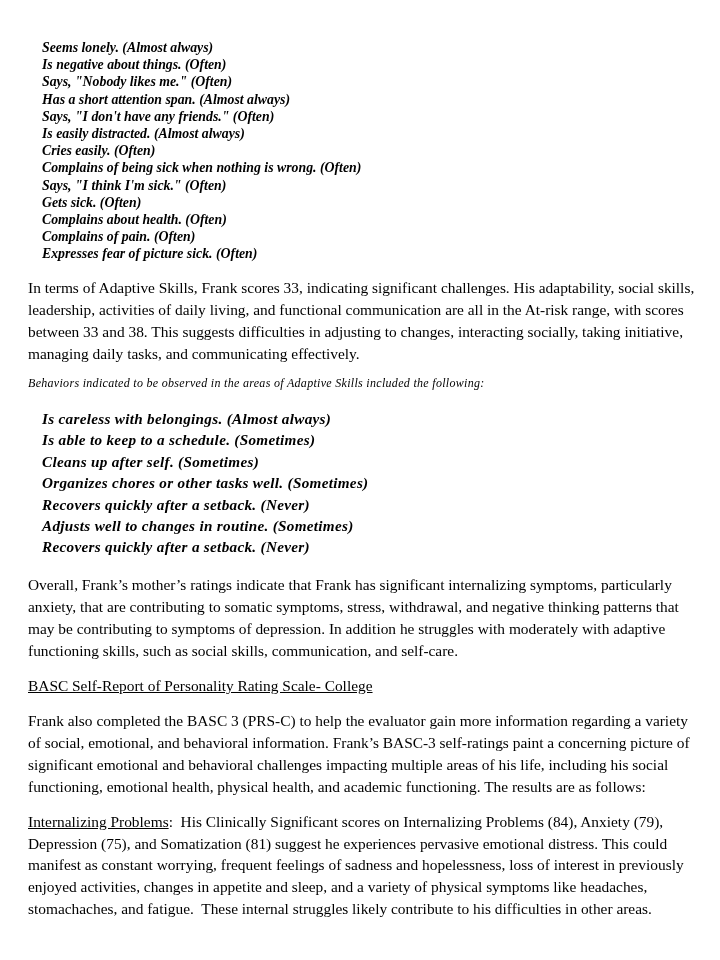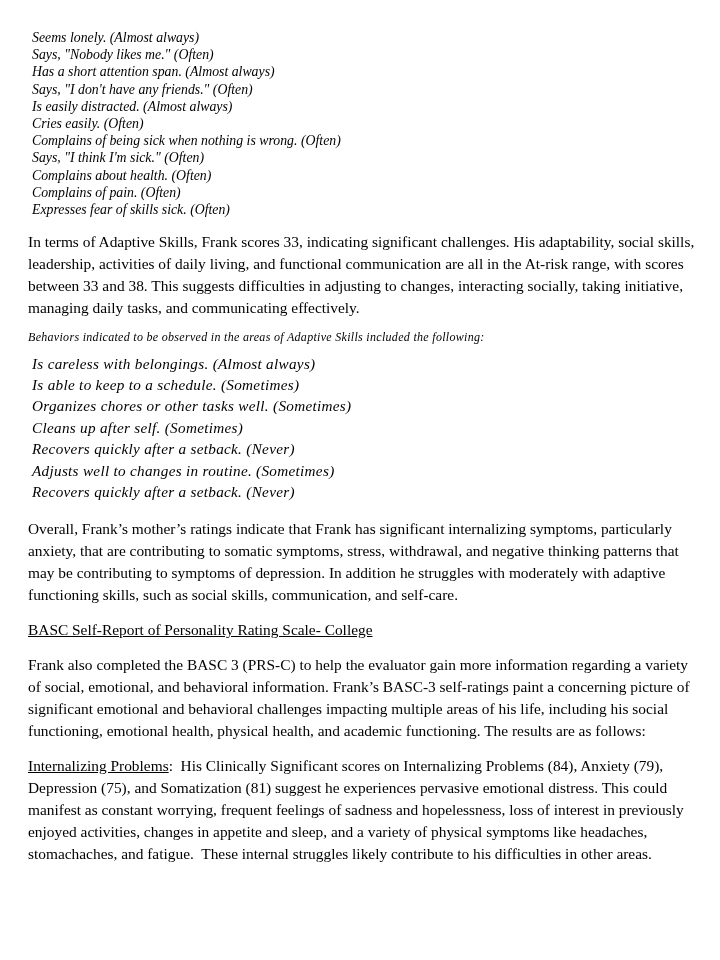--- a/index.html
+++ b/index.html
@@ -16,22 +16,23 @@
     box-sizing: border-box;
     width: 720px;
     height: 960px;
     padding: 25px 24px 0 28px;
     font-family: "Liberation Serif", "DejaVu Serif", serif;
     color: #000000;
     background: #ffffff;
   }
   .list {
     font-style: italic;
-    margin: 4px;
+    margin: 14px;
     padding: 0;
+    font-weight: bold;
   }
   .list-sm {
     font-size: 13.8px;
     line-height: 17.2px;
   }
   .list-lg {
     font-size: 15.2px;
     line-height: 21.4px;
     letter-spacing: 0.3px;
   }
@@ -69,41 +70,43 @@
     text-align: center;
   }
 </style>
 </head>
 <body>
 
 <div class="page">
 
   <div class="list list-sm">
       <div class="list-line">Seems lonely. (Almost always)</div>
+      <div class="list-line">Is negative about things. (Often)</div>
       <div class="list-line">Says, "Nobody likes me." (Often)</div>
       <div class="list-line">Has a short attention span. (Almost always)</div>
       <div class="list-line">Says, "I don't have any friends." (Often)</div>
       <div class="list-line">Is easily distracted. (Almost always)</div>
       <div class="list-line">Cries easily. (Often)</div>
       <div class="list-line">Complains of being sick when nothing is wrong. (Often)</div>
       <div class="list-line">Says, "I think I'm sick." (Often)</div>
+      <div class="list-line">Gets sick. (Often)</div>
       <div class="list-line">Complains about health. (Often)</div>
       <div class="list-line">Complains of pain. (Often)</div>
-      <div class="list-line">Expresses fear of skills sick. (Often)</div>
+      <div class="list-line">Expresses fear of picture sick. (Often)</div>
     </div>
 
   <p class="body-para">In terms of Adaptive Skills, Frank scores 33, indicating significant challenges. His adaptability, social skills, leadership, activities of daily living, and functional communication are all in the At-risk range, with scores between 33 and 38. This suggests difficulties in adjusting to changes, interacting socially, taking initiative, managing daily tasks, and communicating effectively.</p>
 
   <p class="intro-line">Behaviors indicated to be observed in the areas of Adaptive Skills included the following:</p>
 
   <div class="list list-lg">
       <div class="list-line">Is careless with belongings. (Almost always)</div>
       <div class="list-line">Is able to keep to a schedule. (Sometimes)</div>
+      <div class="list-line">Cleans up after self. (Sometimes)</div>
       <div class="list-line">Organizes chores or other tasks well. (Sometimes)</div>
-      <div class="list-line">Cleans up after self. (Sometimes)</div>
       <div class="list-line">Recovers quickly after a setback. (Never)</div>
       <div class="list-line">Adjusts well to changes in routine. (Sometimes)</div>
       <div class="list-line">Recovers quickly after a setback. (Never)</div>
     </div>
 
   <p class="body-para para-summary">Overall, Frank’s mother’s ratings indicate that Frank has significant internalizing symptoms, particularly anxiety, that are contributing to somatic symptoms, stress, withdrawal, and negative thinking patterns that may be contributing to symptoms of depression. In addition he struggles with moderately with adaptive functioning skills, such as social skills, communication, and self-care.</p>
 
   <h2 class="section-heading">BASC Self-Report of Personality Rating Scale- College</h2>
 
   <p class="body-para">Frank also completed the BASC 3 (PRS-C) to help the evaluator gain more information regarding a variety of social, emotional, and behavioral information. Frank’s BASC-3 self-ratings paint a concerning picture of significant emotional and behavioral challenges impacting multiple areas of his life, including his social functioning, emotional health, physical health, and academic functioning. The results are as follows:</p>

